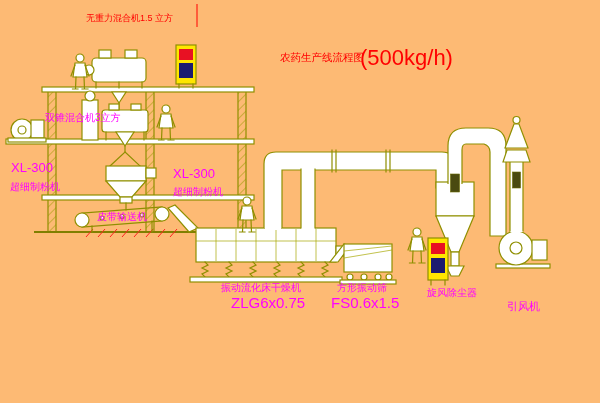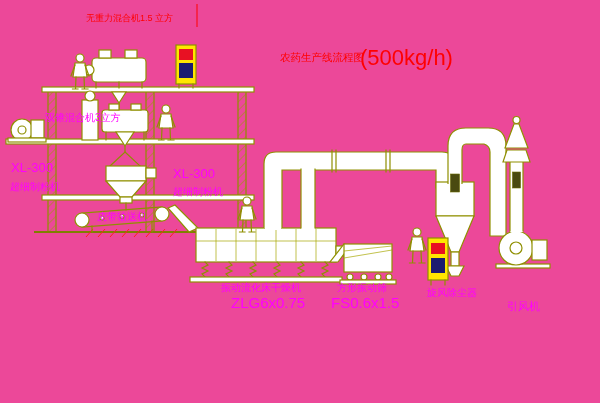--- a/index.html
+++ b/index.html
@@ -1,16 +1,16 @@
 <!DOCTYPE html>
 <html><head>
 <meta charset="utf-8">
 <style>
   html,body{margin:0;padding:0;background:#fff;}
-  .stage{position:relative;width:600px;height:403px;background:#ec4899;overflow:hidden;}
+  .stage{position:relative;width:600px;height:403px;background:#fdba74;overflow:hidden;}
   svg{display:block;}
   .ln{fill:none;stroke:#8f8f00;stroke-width:1.2;stroke-linecap:square;}
   .lnf{fill:#ffffff;stroke:#8f8f00;stroke-width:1.2;}
   .thin{fill:none;stroke:#a8a800;stroke-width:0.7;}
   text{font-family:"Liberation Sans", sans-serif;}
   .lbl{fill:#ff00ff;}
   .redtxt{fill:#ff0000;}
   .panelbody{fill:#ffe600;stroke:#8f8f00;stroke-width:1.2;}
   .panelred{fill:#e81123;stroke:none;}
   .panelnavy{fill:#1c1c70;stroke:none;}

